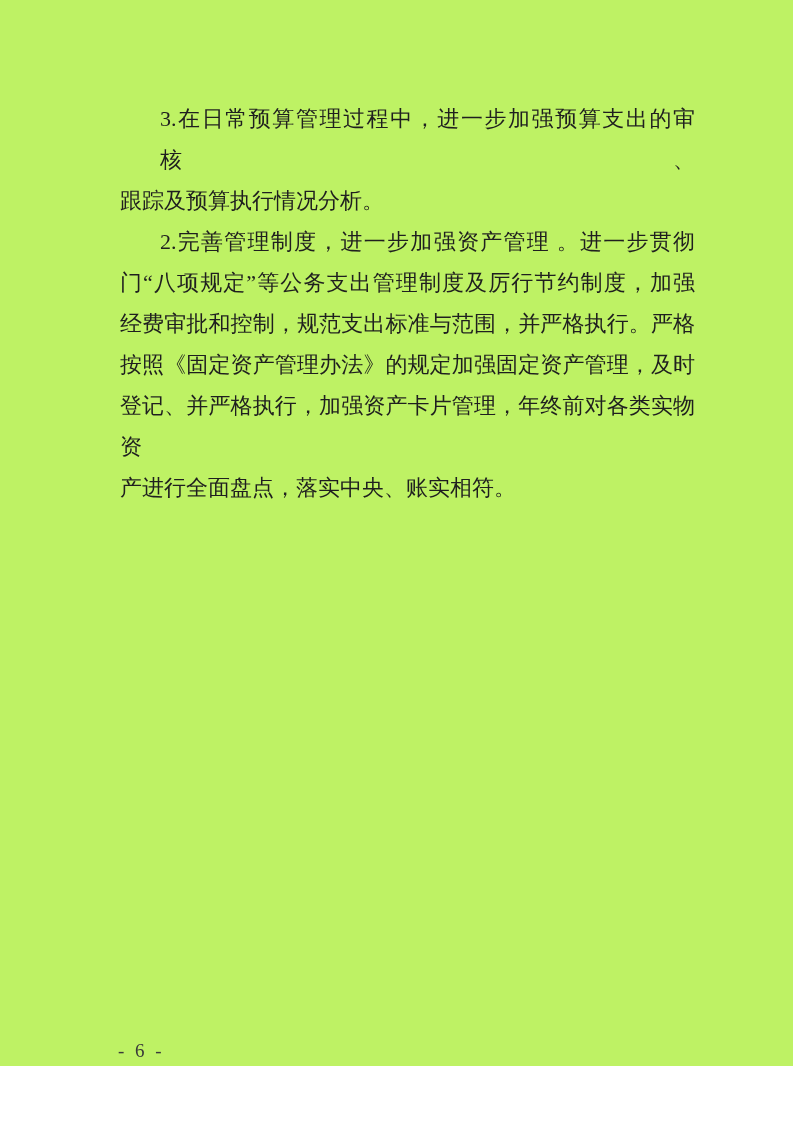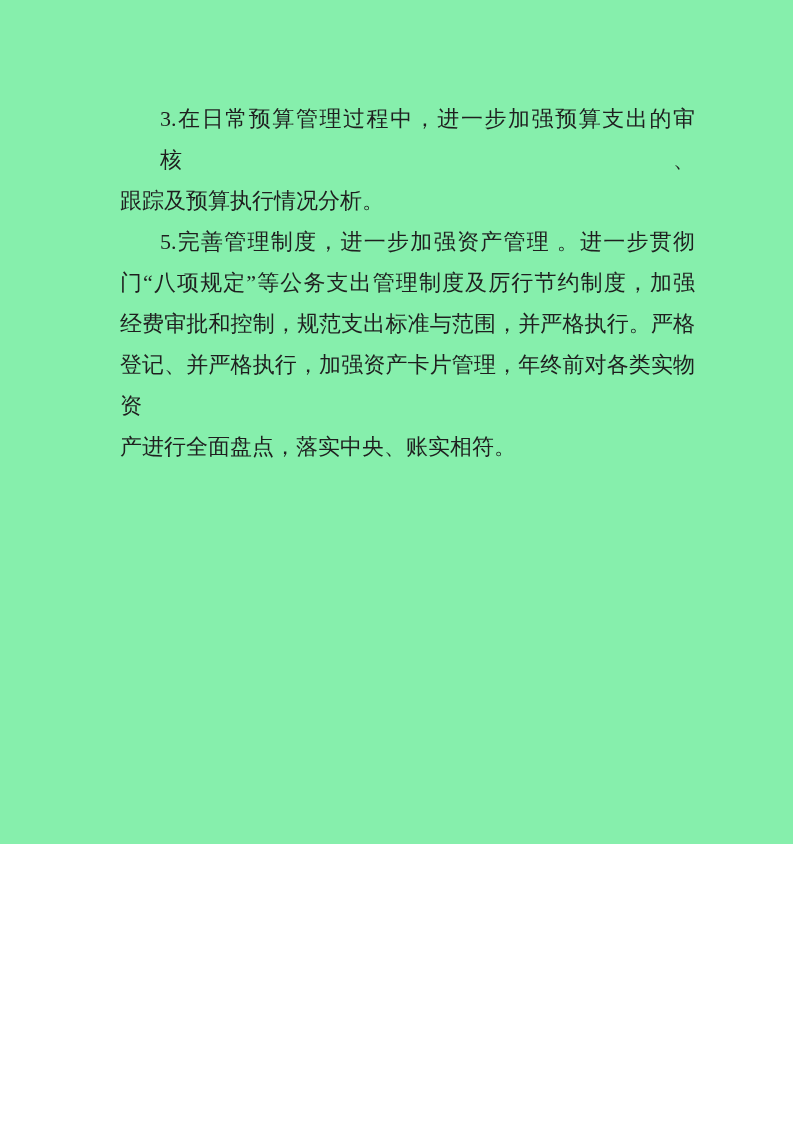--- a/index.html
+++ b/index.html
@@ -3,22 +3,22 @@
 <meta charset="utf-8">
 <style>
   html, body {
     margin: 0;
     padding: 0;
     background: #ffffff;
   }
   .page {
     position: relative;
     width: 793px;
-    height: 844px;
-    background: #86efac;
+    height: 1066px;
+    background: #bef264;
     overflow: hidden;
     font-family: "Liberation Serif", "DejaVu Serif", serif;
     color: #1f1f1f;
   }
   .text-block {
     position: absolute;
     left: 120px;
     top: 98px;
     width: 575px;
     font-size: 22px;
@@ -49,22 +49,23 @@
   }
 </style>
 </head>
 <body>
 
 <div class="page">
 
   <div class="text-block">
     <div class="line indent">3.在日常预算管理过程中，进一步加强预算支出的审核、</div>
     <div class="line lastline">跟踪及预算执行情况分析。</div>
-    <div class="line indent">5.完善管理制度，进一步加强资产管理 。进一步贯彻</div>
+    <div class="line indent">2.完善管理制度，进一步加强资产管理 。进一步贯彻</div>
     <div class="line">门“八项规定”等公务支出管理制度及厉行节约制度，加强</div>
     <div class="line">经费审批和控制，规范支出标准与范围，并严格执行。严格</div>
+    <div class="line">按照《固定资产管理办法》的规定加强固定资产管理，及时</div>
     <div class="line">登记、并严格执行，加强资产卡片管理，年终前对各类实物资</div>
     <div class="line lastline">产进行全面盘点，落实中央、账实相符。</div>
   </div>
 
   <div class="page-number">- 6 -</div>
 
 </div>
 
 </body></html>

